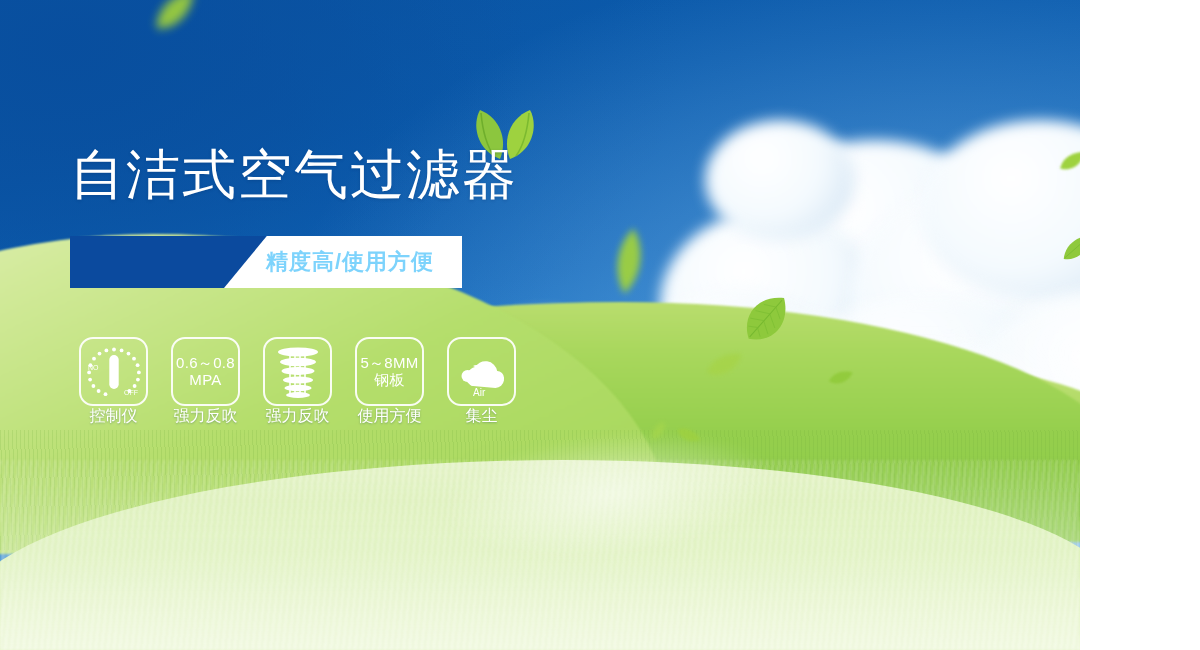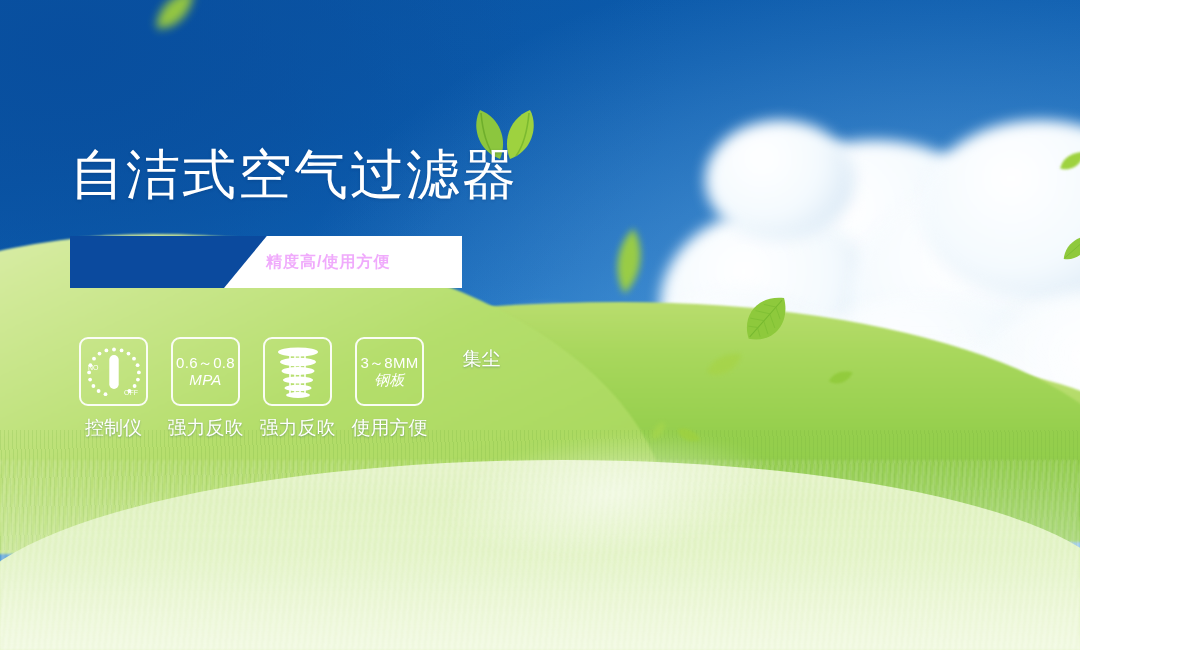--- a/index.html
+++ b/index.html
@@ -128,43 +128,43 @@
     position:absolute;left:154px;top:0;width:238px;height:52px;
     background:#ffffff;
     clip-path:polygon(18% 0, 100% 0, 100% 100%, 0 100%);
   }
   .subbar .t1{
     position:absolute;left:16px;top:0;height:52px;line-height:52px;
     font-size:23px;font-weight:700;color:#ffffff;letter-spacing:1px;white-space:nowrap;
   }
   .subbar .t2{
     position:absolute;left:196px;top:0;height:52px;line-height:52px;
-    font-size:16px;font-weight:700;color:#f0abfc;letter-spacing:1px;white-space:nowrap;
+    font-size:22px;font-weight:700;color:#7dd3fc;letter-spacing:1px;white-space:nowrap;
   }
 
   .features{
     position:absolute;left:78px;top:337px;
     display:flex;gap:21px;
   }
   .feature{width:71px;display:flex;flex-direction:column;align-items:center;}
   .fbox{
     width:69px;height:69px;box-sizing:border-box;
     border:2px solid rgba(255,255,255,.92);
-    border-radius:9px;
+    border-radius:14px;
     display:flex;align-items:center;justify-content:center;
     position:relative;
   }
   .fbox .txt{
     color:#ffffff;text-align:center;line-height:1.12;
     font-size:15px;font-weight:400;letter-spacing:.3px;
   }
-  .fbox .txt .l2{display:block;font-style:italic;}
+  .fbox .txt .l2{display:block;}
   .fbox svg{display:block;}
   .flabel{
-    margin-top:9px;font-size:19px;color:#ffffff;white-space:nowrap;
+    font-size:16px;color:#ffffff;white-space:nowrap;
     text-shadow:0 1px 2px rgba(0,50,100,.3);
   }
 </style>
 </head>
 <body>
 
 <div id="banner">
 
   <div class="sky"></div>
   <div class="sky-deep"></div>
@@ -366,26 +366,39 @@
               <ellipse cx="26" cy="51" rx="12" ry="3"></ellipse>
             </g>
           </svg>
         </div>
         <div class="flabel">强力反吹</div>
       </div>
 
       <div class="feature">
         <div class="fbox">
           <div class="txt">
-            <span>3～8MM</span>
+            <span>5～8MM</span>
             <span class="l2">钢板</span>
           </div>
         </div>
         <div class="flabel">使用方便</div>
       </div>
 
       <div class="feature">
+        <div class="fbox">
+          <svg width="58" height="52" viewBox="0 0 58 52">
+            <g fill="#ffffff">
+              <path d="M20 20 a7 7 0 1 1 3 13 a6 6 0 1 1 -1 -12 Z"></path>
+              <circle cx="14.5" cy="30" r="6"></circle>
+              <path d="M20 40 a9 9 0 0 1 1.5 -17.8 a12 12 0 0 1 22.8 3.2 a8.4 8.4 0 0 1 -1.8 16.6 Z"></path>
+              <rect x="17" y="34" width="30" height="6" rx="3"></rect>
+              <circle cx="44" cy="32" r="7"></circle>
+              <circle cx="33" cy="26" r="9"></circle>
+            </g>
+            <text x="20" y="50" fill="#ffffff" font-size="10" font-family="'Liberation Sans',sans-serif">Air</text>
+          </svg>
+        </div>
         <div class="flabel">集尘</div>
       </div>
 
     </div>
   </div>
 </div>
 
 </body></html>

